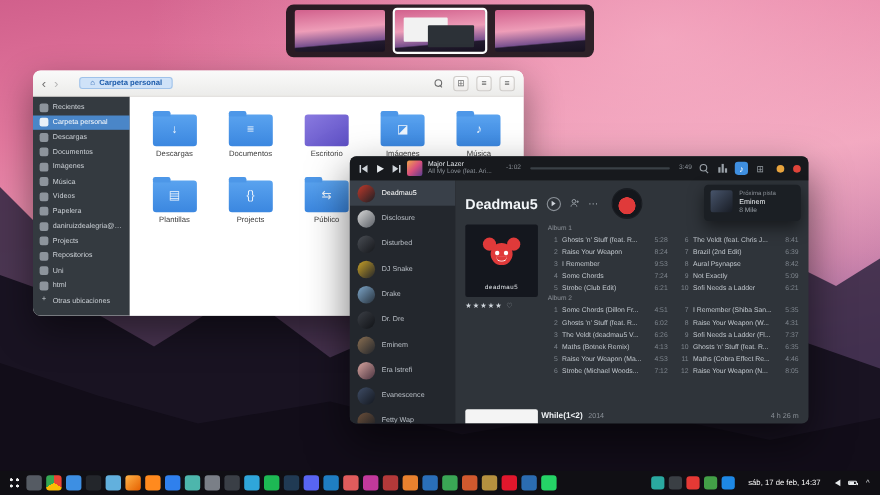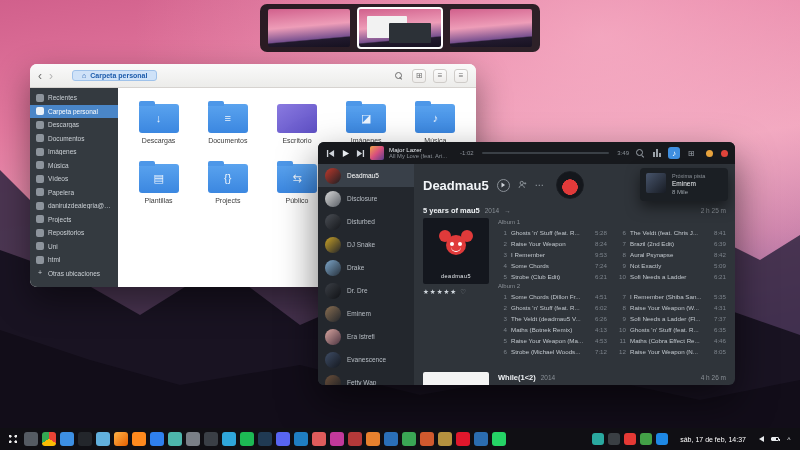--- a/index.html
+++ b/index.html
@@ -117,21 +117,21 @@
 
   .tracks-col { flex:1; min-width:0; display:flex; flex-direction:column; }
   .disc-label { font-size:6px; color:#8a9097; margin:1px 0 2px; }
   .cols { display:flex; gap:10px; }
   .col { flex:1; min-width:0; }
   .track { display:flex; align-items:center; height:11px; font-size:6.2px; }
   .t-no { width:9px; flex:none; text-align:right; margin-right:4px; color:#7d848c; }
   .t-title { flex:1; min-width:0; overflow:hidden; text-overflow:ellipsis; white-space:nowrap; color:#c3c9cf; }
   .t-dur { flex:none; margin-left:4px; color:#7d848c; }
 
-  .next-album { margin-top:auto; display:flex; align-items:flex-end; gap:9px; }
+  .next-album { margin-top:auto; display:flex; align-items:flex-end; gap:3px; }
   .next-art { width:66px; height:13px; flex:none; background:#f4f4f4; border-radius:2px 2px 0 0; }
   .next-meta { display:flex; align-items:baseline; gap:5px; flex:1; padding-bottom:3px; }
 
   .next-popup { position:absolute; right:7px; top:4px; width:88px; background:#1b1f24; border-radius:4px;
     padding:5px 6px; display:flex; gap:6px; box-shadow:0 6px 14px rgba(0,0,0,.5); }
   .pp-art { width:20px; height:20px; border-radius:2px; flex:none; background:linear-gradient(135deg,#47546b,#181c24); }
   .pp-label { font-size:5.5px; color:#8a9097; line-height:1.3; }
   .pp-artist { font-size:6.5px; color:#eef1f4; line-height:1.3; }
   .pp-track { font-size:6px; color:#9aa1a8; line-height:1.3; }
 
@@ -434,26 +434,20 @@
         <span class="hd-ic">
           <svg width="9" height="9" viewBox="0 0 12 12">
               <circle cx="5" cy="4" r="2.2" fill="none" stroke="#9aa1a8" stroke-width="1.1"></circle>
               <path d="M1.5 10.5c0-2 1.6-3.2 3.5-3.2s3.5 1.2 3.5 3.2" fill="none" stroke="#9aa1a8" stroke-width="1.1"></path>
               <path d="M9.5 3v3M8 4.5h3" stroke="#9aa1a8" stroke-width="1"></path>
             </svg>
         </span>
         <span class="hd-ic">⋯</span>
         <span class="artist-avatar-lg"></span>
       </div>
-      <div class="album-header">
-        <span class="album-title">5 years of mau5</span>
-        <span class="album-year">2014</span>
-        <span class="album-arrow">→</span>
-        <span class="album-dur">2 h 25 m</span>
-      </div>
       <div class="album-row">
         <div class="art-col">
           <div class="album-art">
             <span class="mouse">
               <span class="ear ear-l"></span>
                 <span class="ear ear-r"></span>
               <span class="head"></span>
               <span class="eye eye-l"></span>
                 <span class="eye eye-r"></span>
               <span class="mouth"></span>

